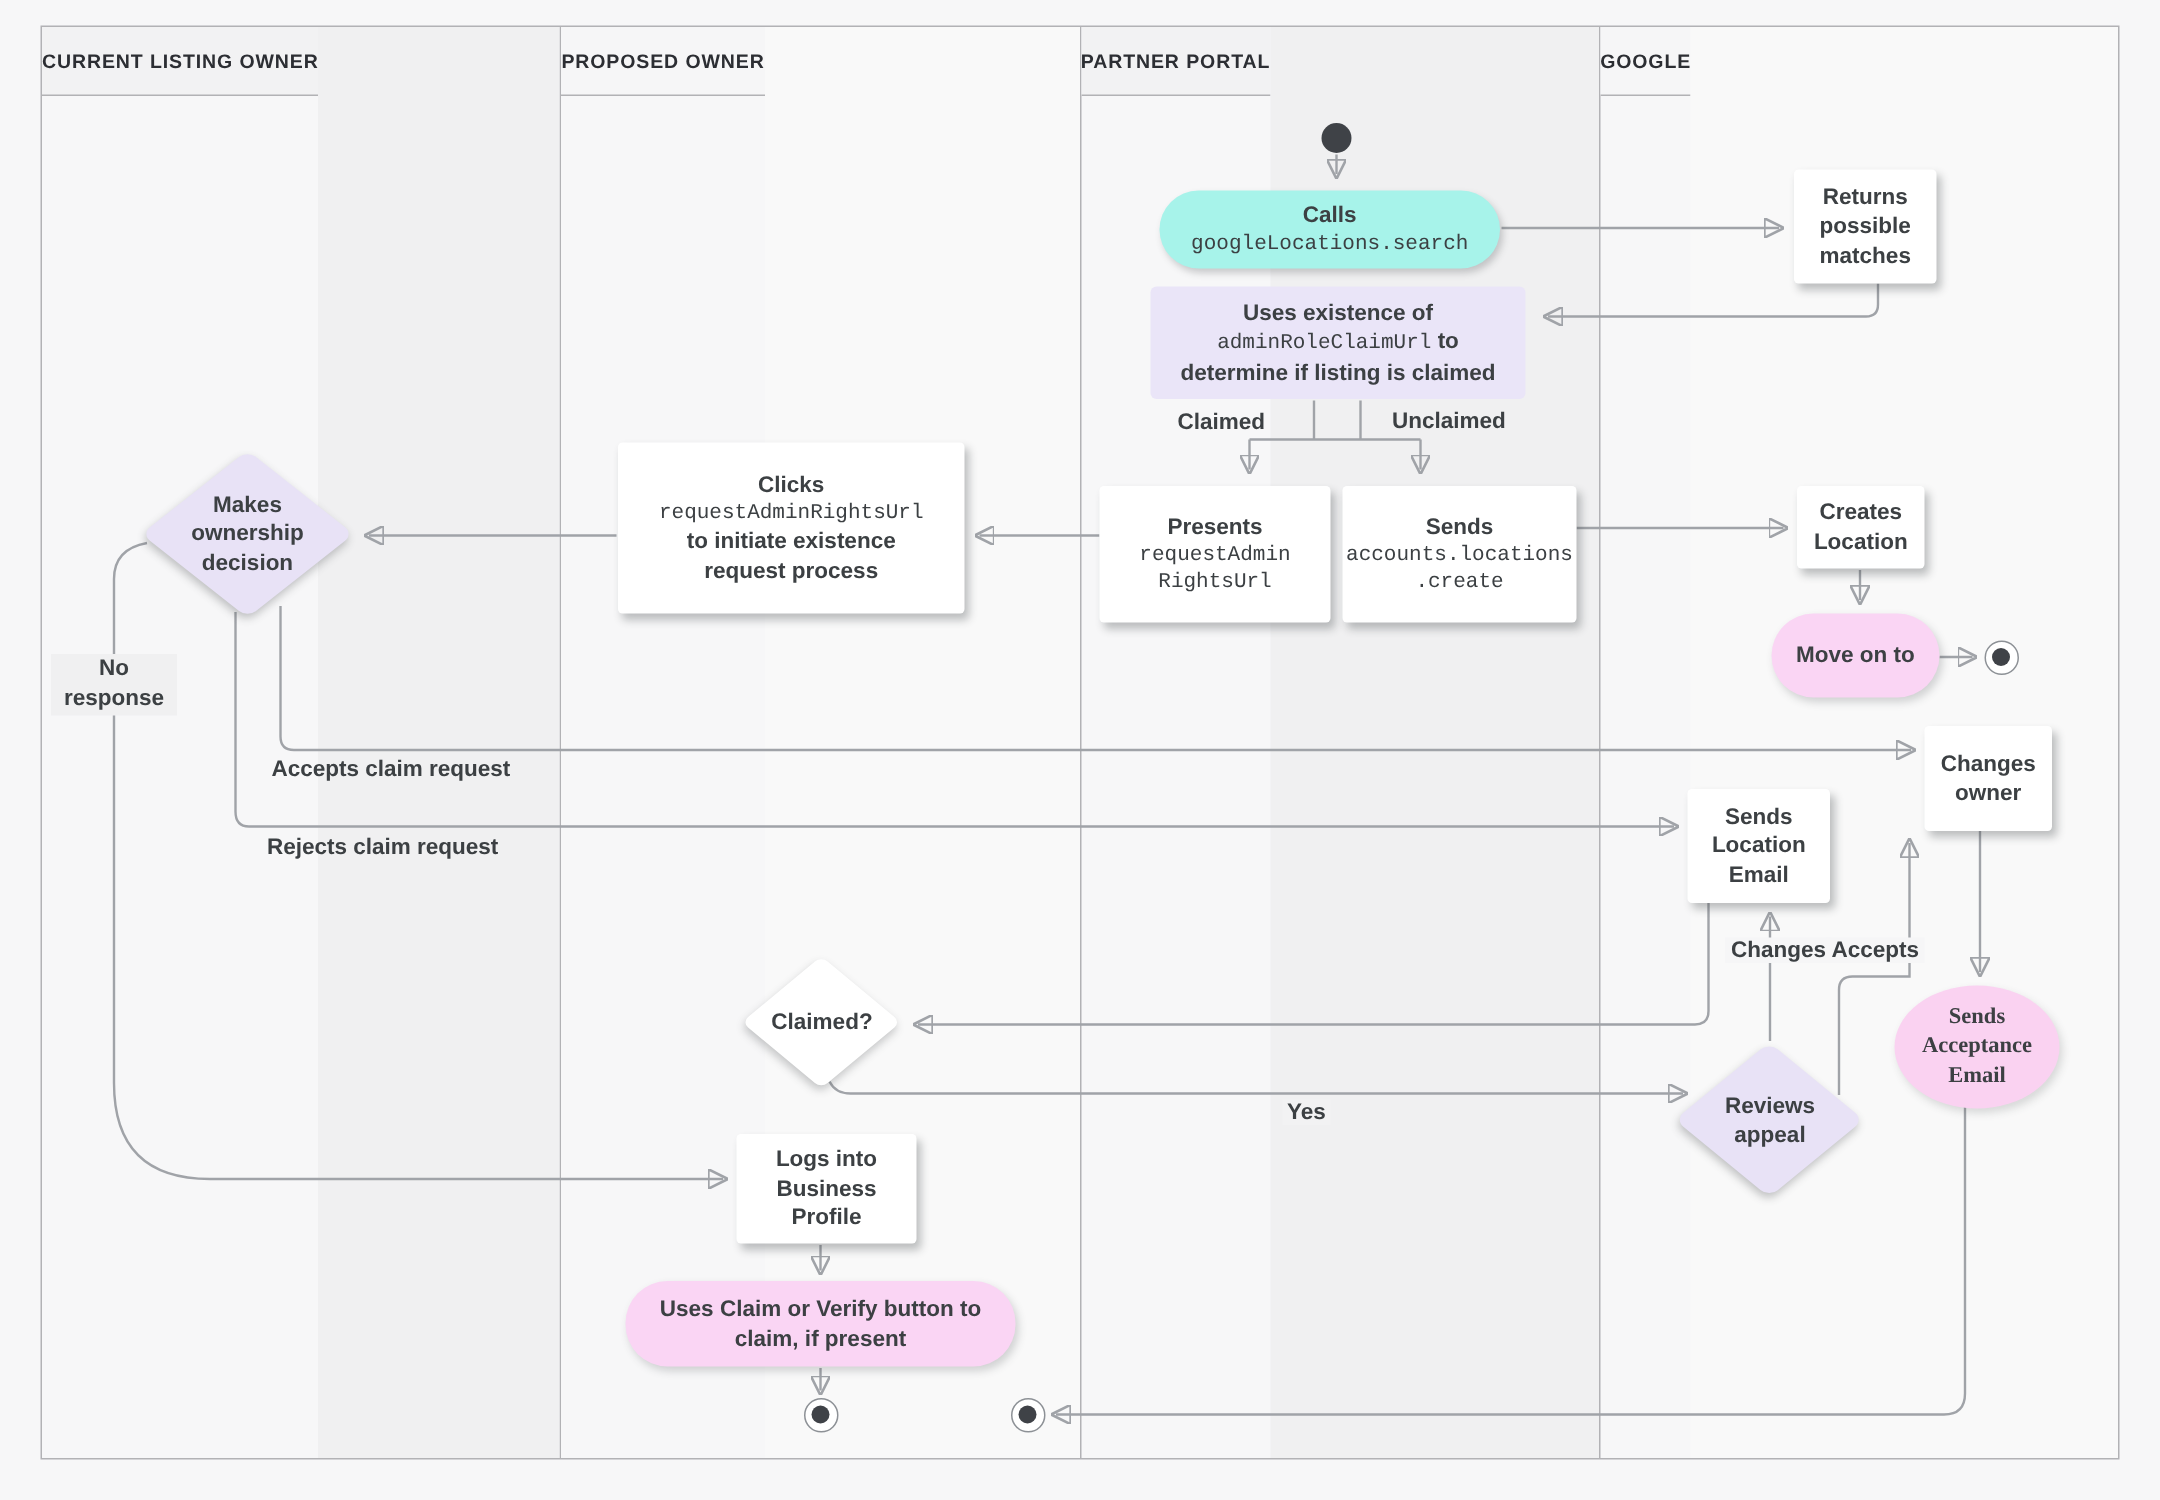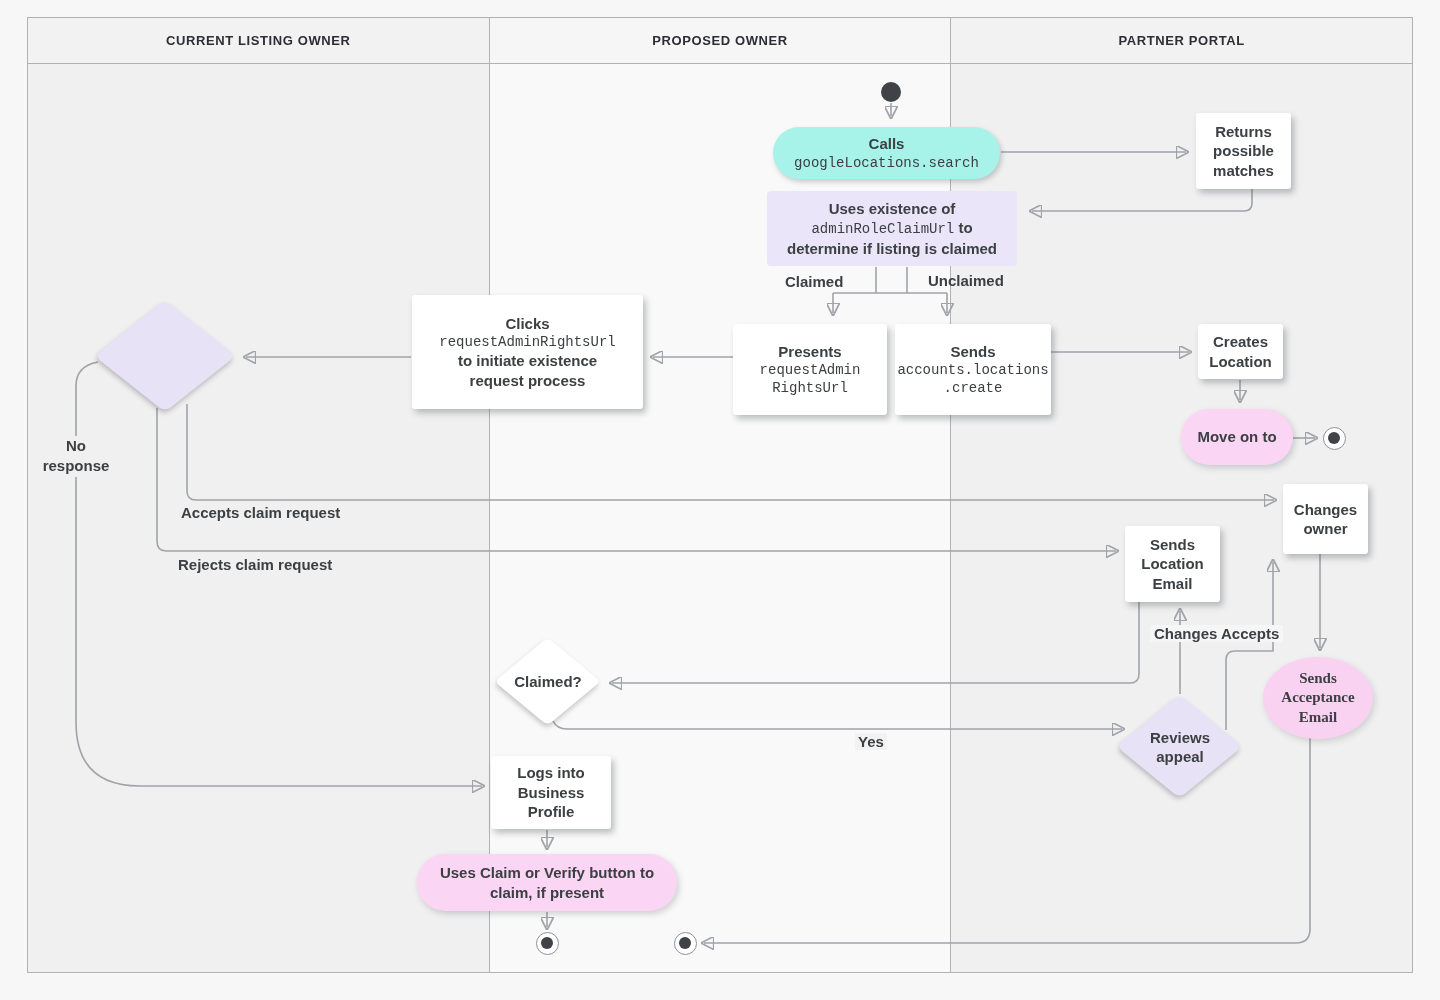--- a/index.html
+++ b/index.html
@@ -7,21 +7,21 @@
     width:1440px;height:1000px;position:relative;overflow:hidden;
     background:#f7f7f8;
     font-family:"Liberation Sans",sans-serif;
     color:#3c4043;
   }
   
   #frame{
     position:absolute;left:27px;top:17px;width:1386px;height:956px;
     border:1px solid #b2b2b5;display:flex;box-sizing:border-box;
   }
-  .lane{flex:1 1 0;display:flex;flex-direction:column;border-right:1px solid #b2b2b5;box-sizing:border-box;}
+  .lane{flex:1 1 0;display:flex;flex-direction:row;border-right:1px solid #b2b2b5;box-sizing:border-box;}
   .lane:last-child{border-right:none;}
   .lane-header{
     height:46px;display:flex;align-items:center;justify-content:center;
     border-bottom:1px solid #b2b2b5;box-sizing:border-box;
     font-size:13px;font-weight:700;letter-spacing:.6px;color:#2c2e33;
     background:#f4f4f5;
   }
   .lane-body{flex:1;}
   .lane:nth-child(odd) .lane-body{background:#f0f0f1;}
   .lane:nth-child(even) .lane-body{background:#f9f9f9;}
@@ -102,20 +102,24 @@
   <div class="lane">
     <div class="lane-header">CURRENT LISTING OWNER</div>
     <div class="lane-body"></div>
   </div>
   <div class="lane">
     <div class="lane-header">PROPOSED OWNER</div>
     <div class="lane-body"></div>
   </div>
   <div class="lane">
     <div class="lane-header">PARTNER PORTAL</div>
+    <div class="lane-body"></div>
+  </div>
+  <div class="lane">
+    <div class="lane-header">GOOGLE</div>
     <div class="lane-body"></div>
   </div>
 </div>
 
 <svg id="edges" width="1440" height="1000" viewBox="0 0 1440 1000">
   <defs>
     <marker id="arr" viewBox="0 0 12 12" refX="9" refY="6" markerWidth="13" markerHeight="13" markerUnits="userSpaceOnUse" orient="auto">
       <path d="M0,0 L12,6 L0,12 Z" fill="#6d7175" stroke="none"></path>
     </marker>
   </defs>
@@ -185,20 +189,21 @@
 
 <div id="n-clicks" class="node box">
   <span class="t-bold">Clicks</span>
   <span class="t-code">requestAdminRightsUrl</span>
   <span class="t-bold">to initiate existence</span>
   <span class="t-bold">request process</span>
 </div>
 
 <div id="n-makes" class="diamond">
   <div class="shape shape-lav"></div>
+  <div class="dlabel t-bold" style="width:100px;margin:0 auto;">Makes ownership decision</div>
 </div>
 
 <div id="n-sre" class="node box">
   <span class="t-bold">Sends Location Email</span>
 </div>
 
 <div id="n-changes" class="node box">
   <span class="t-bold">Changes owner</span>
 </div>
 

